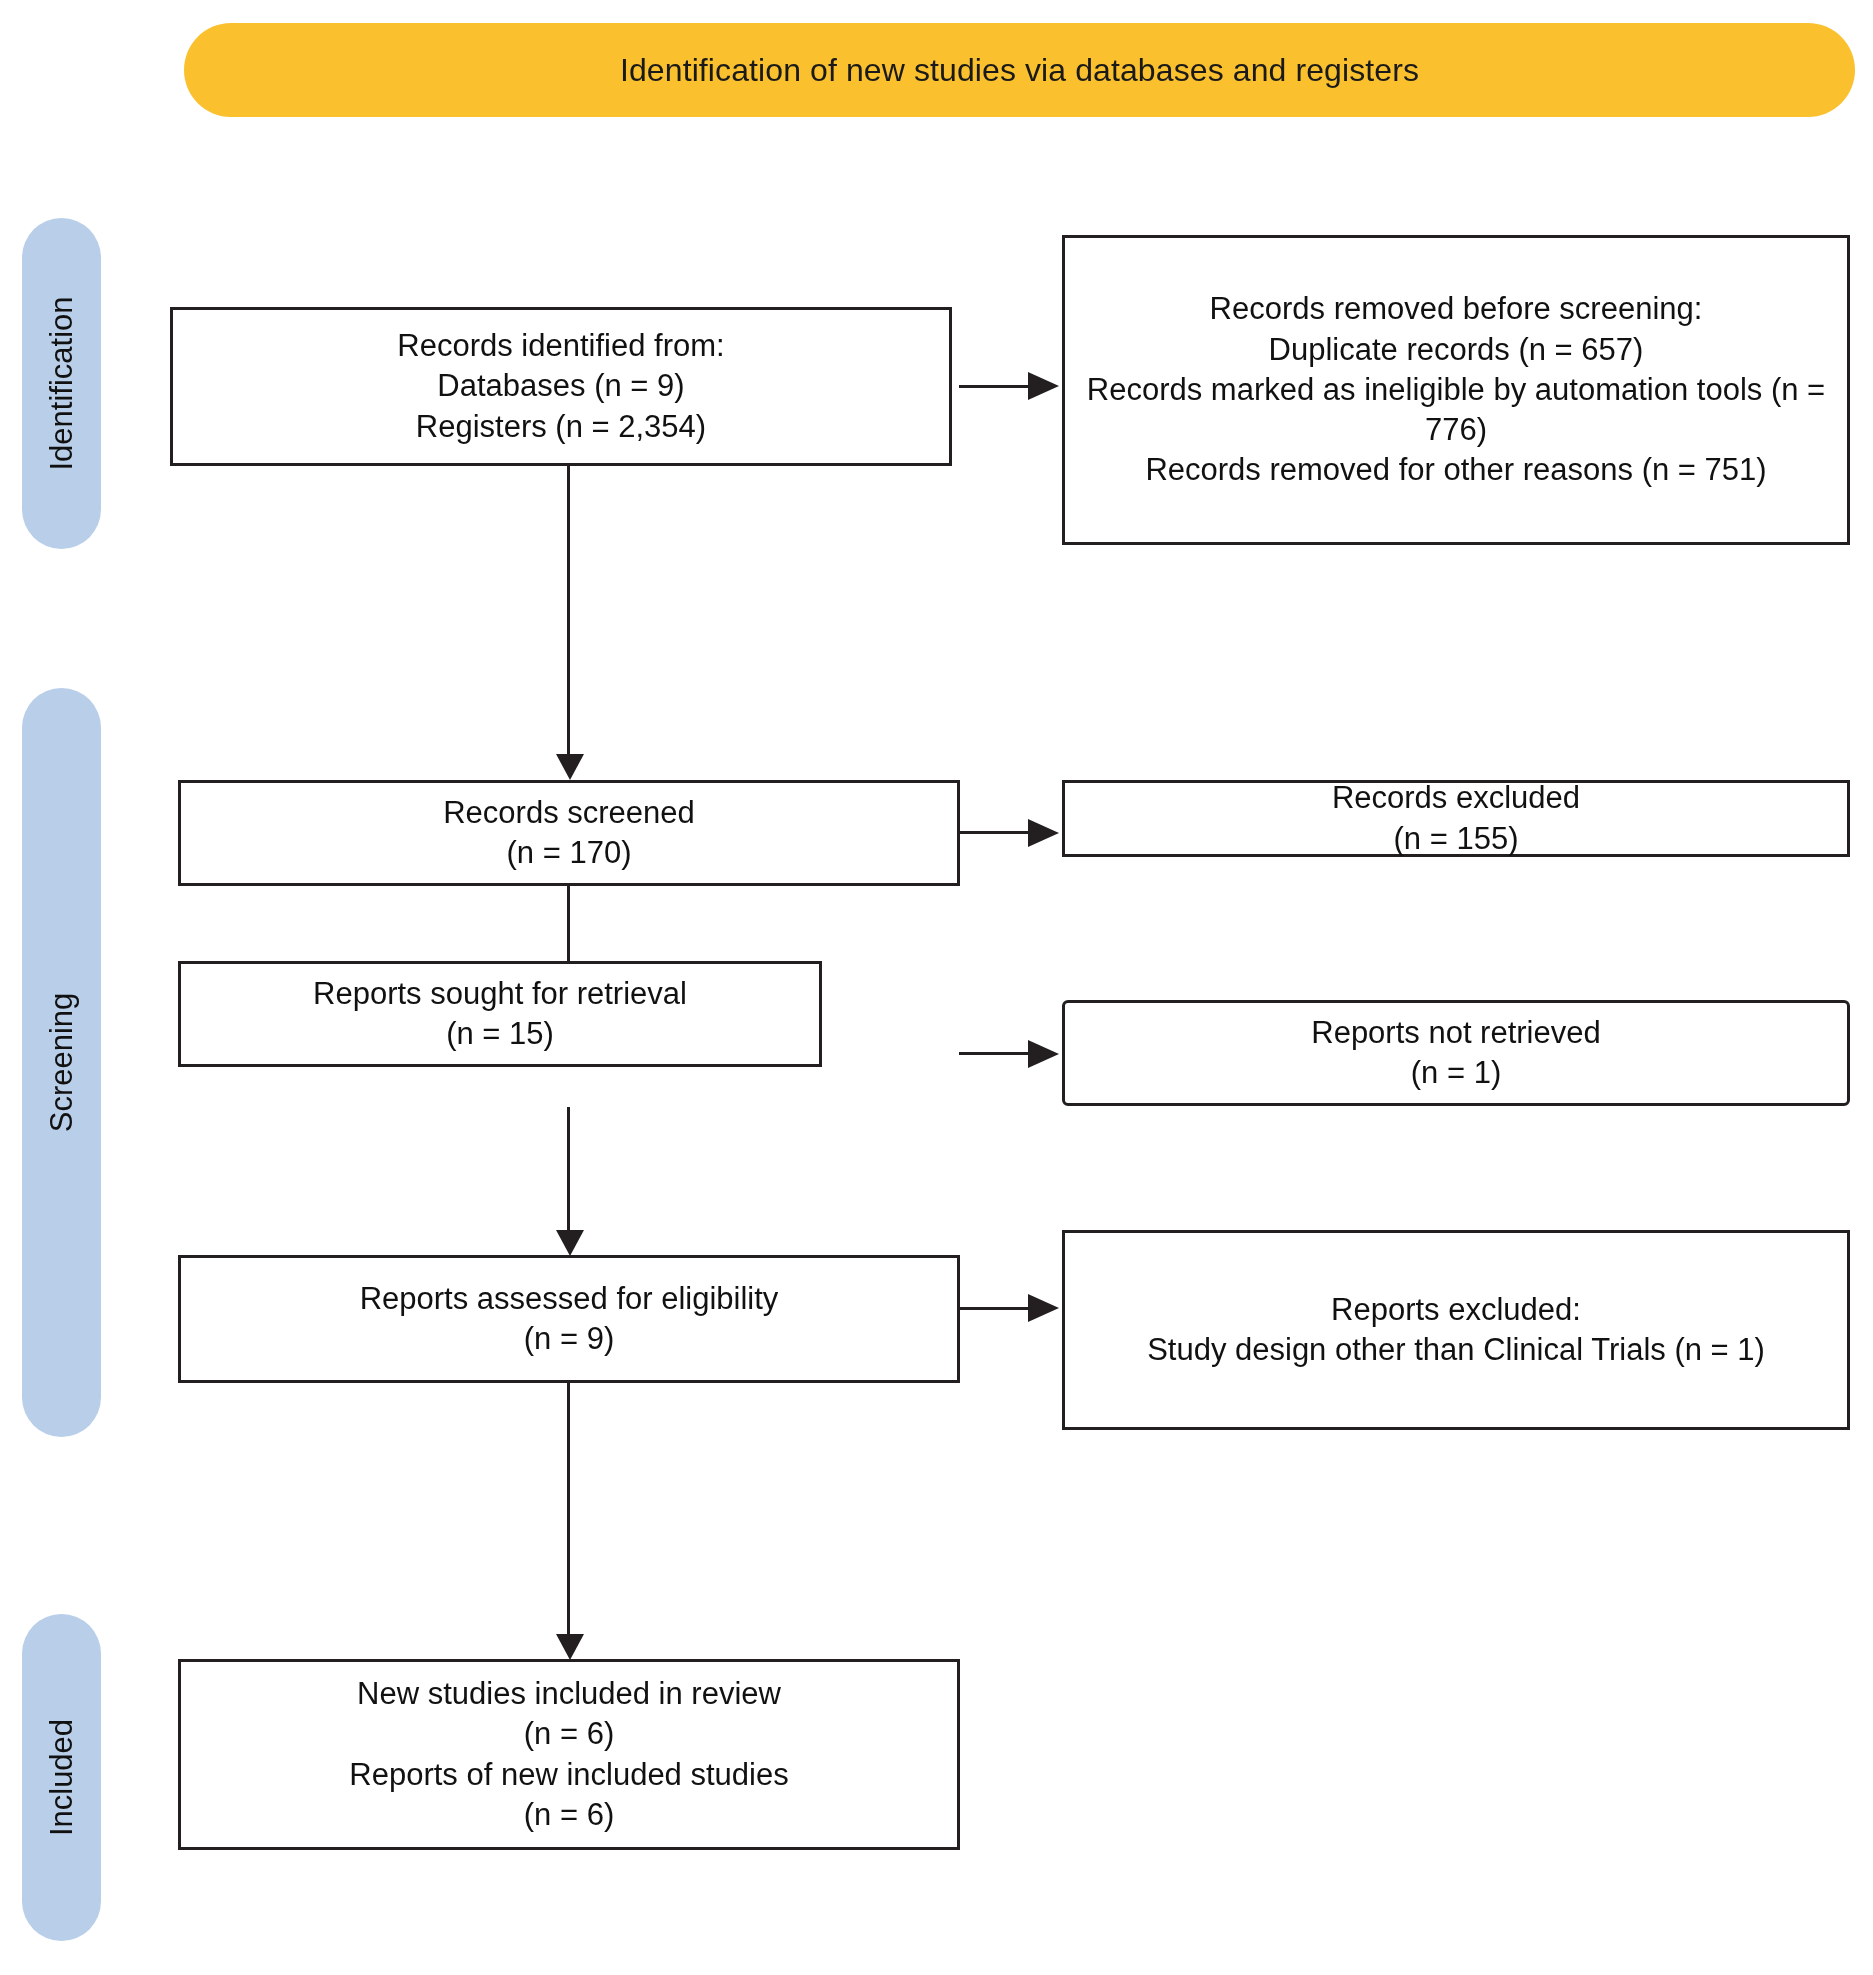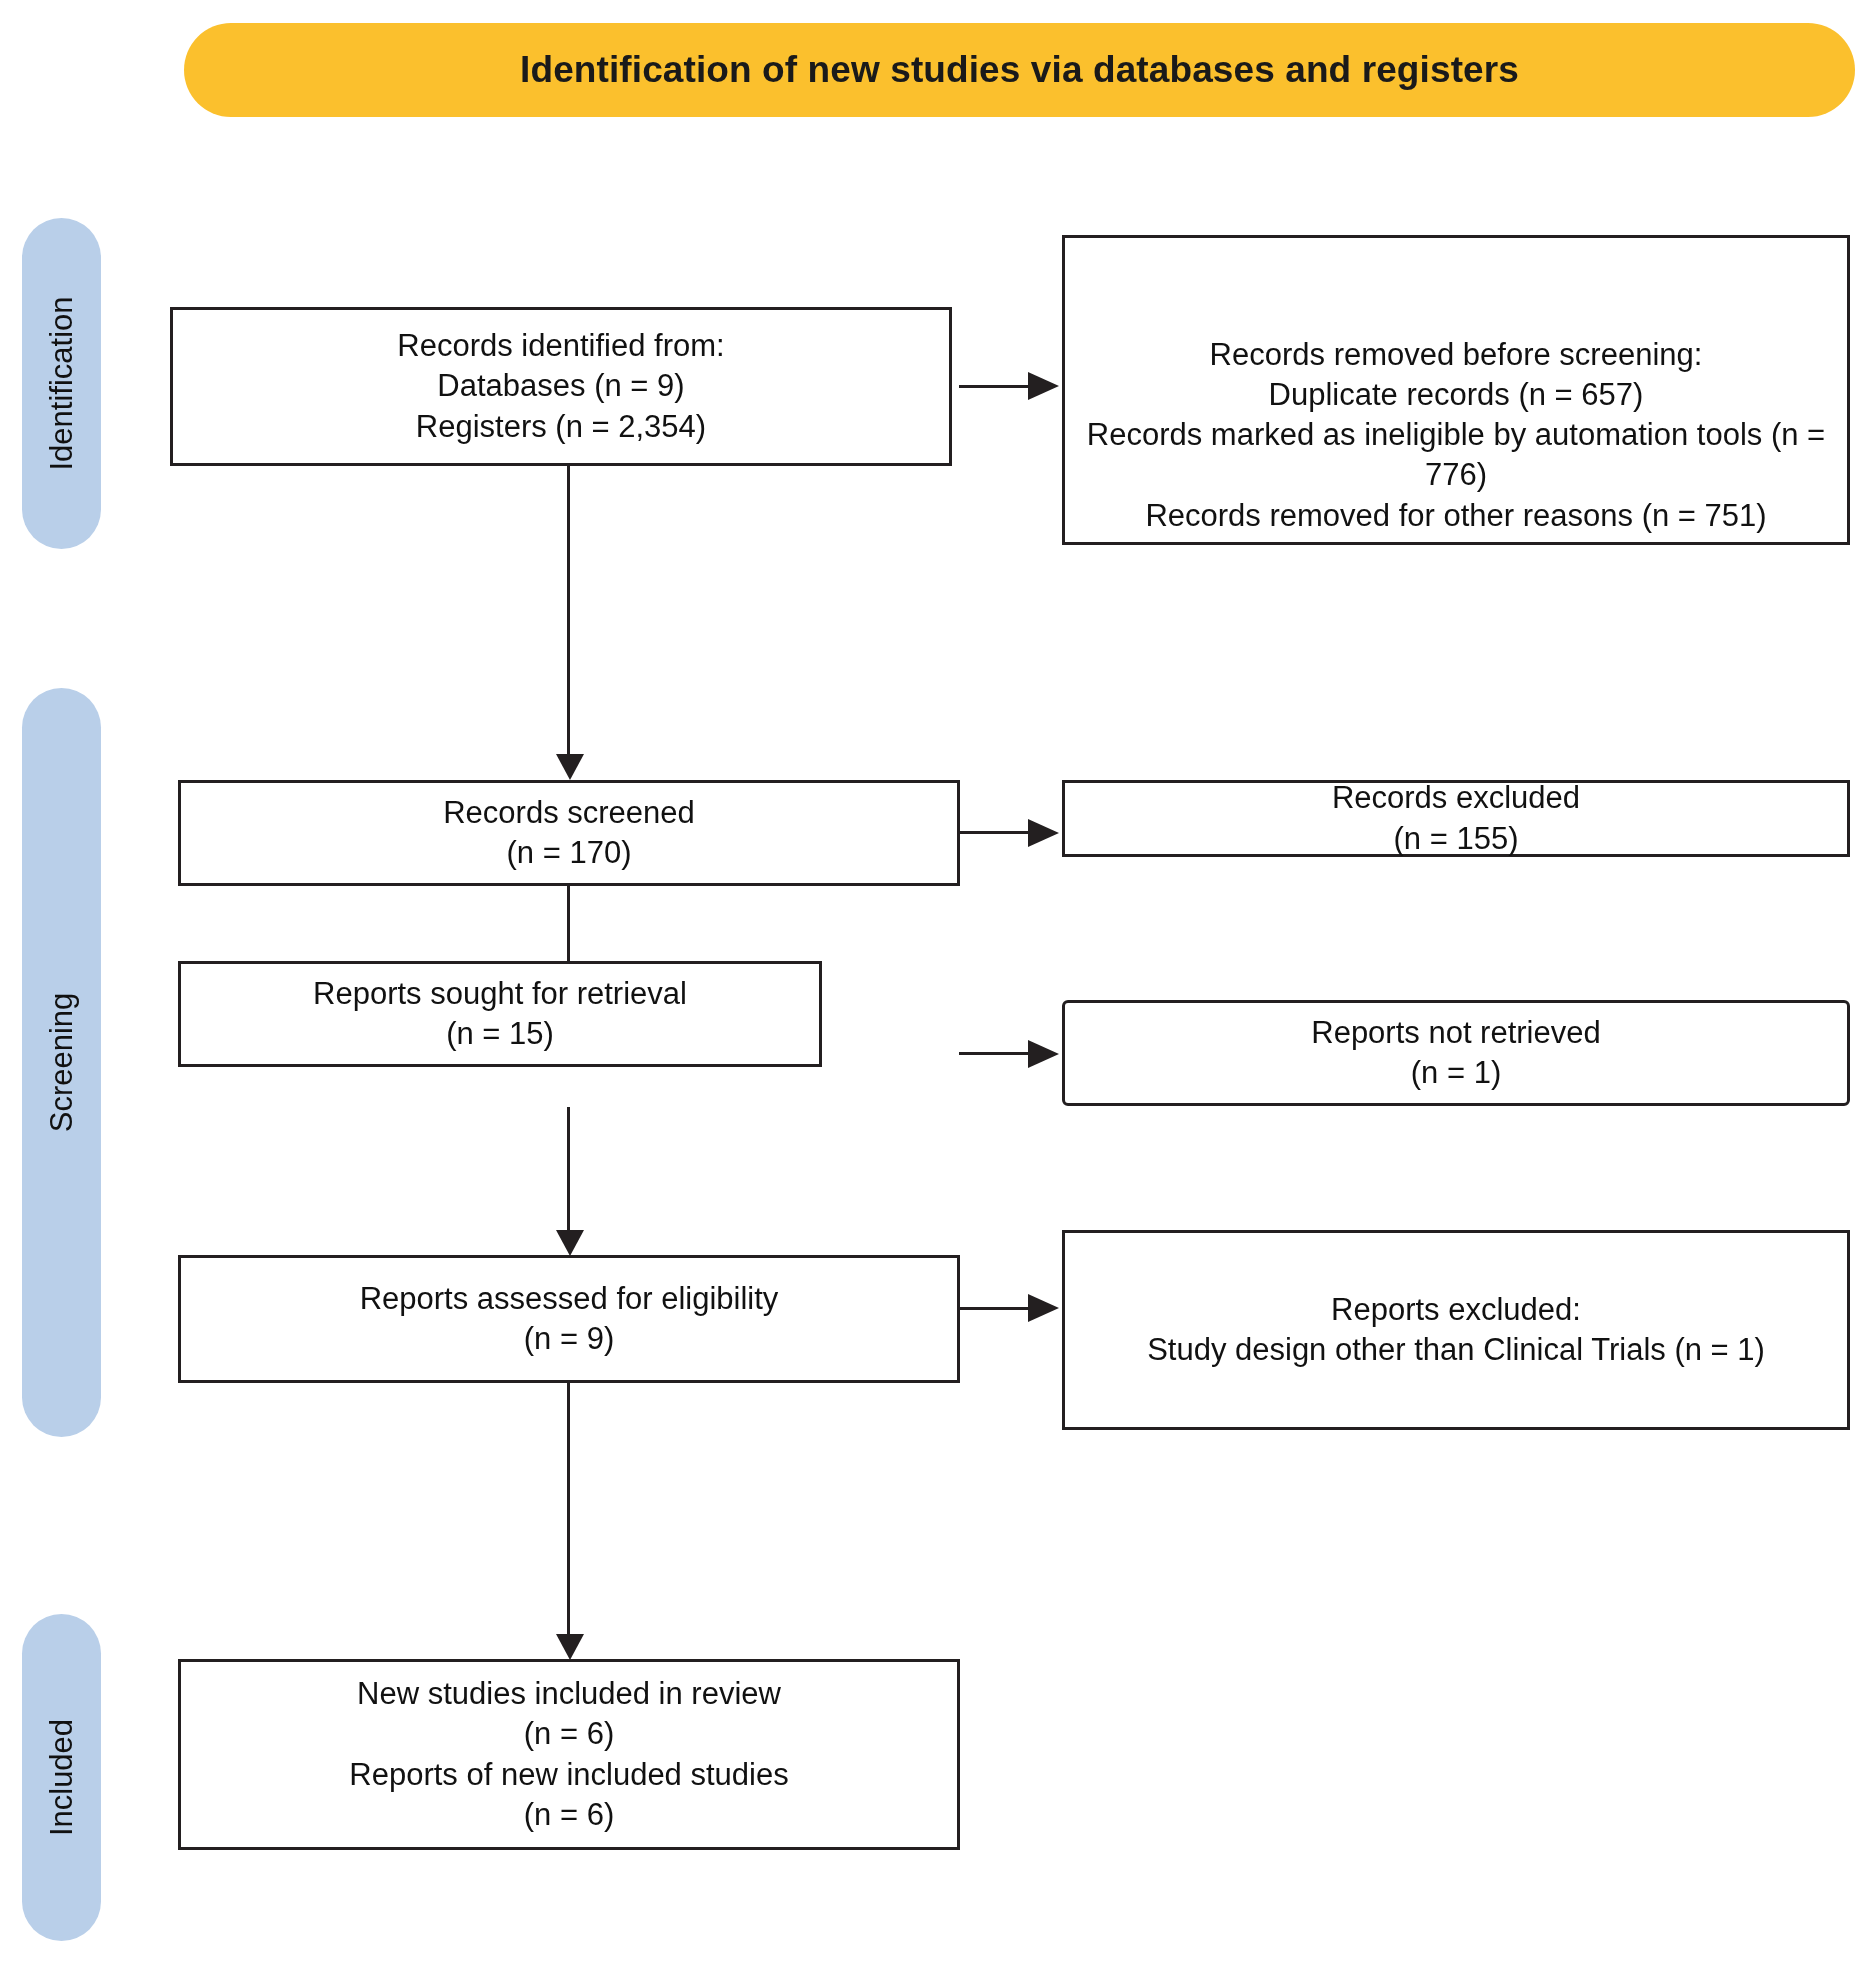--- a/index.html
+++ b/index.html
@@ -28,26 +28,25 @@
     width: 1671px;
     height: 94px;
     background: #FBC02D;
     border-radius: 48px;
     display: flex;
     align-items: center;
     justify-content: center;
     box-sizing: border-box;
   }
   .banner-text {
-    font-size: 37px;
+    font-size: 32px;
     color: #1a1a1a;
     letter-spacing: 0.1px;
     text-align: center;
     line-height: 1.1;
-    font-weight: bold;
   }
 
   
   .stage {
     position: absolute;
     left: 22px;
     width: 79px;
     background: #B9CFE9;
     border-radius: 40px;
     display: flex;
@@ -85,21 +84,21 @@
   }
 
   
   #box-identified   { left: 170px; top: 307px;  width: 782px; height: 159px; }
   #box-screened     { left: 178px; top: 780px; width: 782px; height: 106px; }
   #box-sought       { left: 178px; top: 961px; width: 644px; height: 106px; }
   #box-assessed     { left: 178px; top: 1255px; width: 782px; height: 128px; }
   #box-included     { left: 178px; top: 1659px; width: 782px; height: 191px; }
 
   
-  #box-removed       { left: 1062px; top: 235px;  width: 788px; height: 310px; align-items: flex-end; }
+  #box-removed       { left: 1062px; top: 235px;  width: 788px; height: 310px; }
   #box-excluded-rec  { left: 1062px; top: 780px; width: 788px; height: 77px; }
   #box-notretrieved  { left: 1062px; top: 1000px; width: 788px; height: 106px; border-radius: 6px; }
   #box-excluded-rep  { left: 1062px; top: 1230px; width: 788px; height: 200px; }
 
   
   .v-line {
     position: absolute;
     width: 3px;
     background: #231f20;
     left: 567px;

